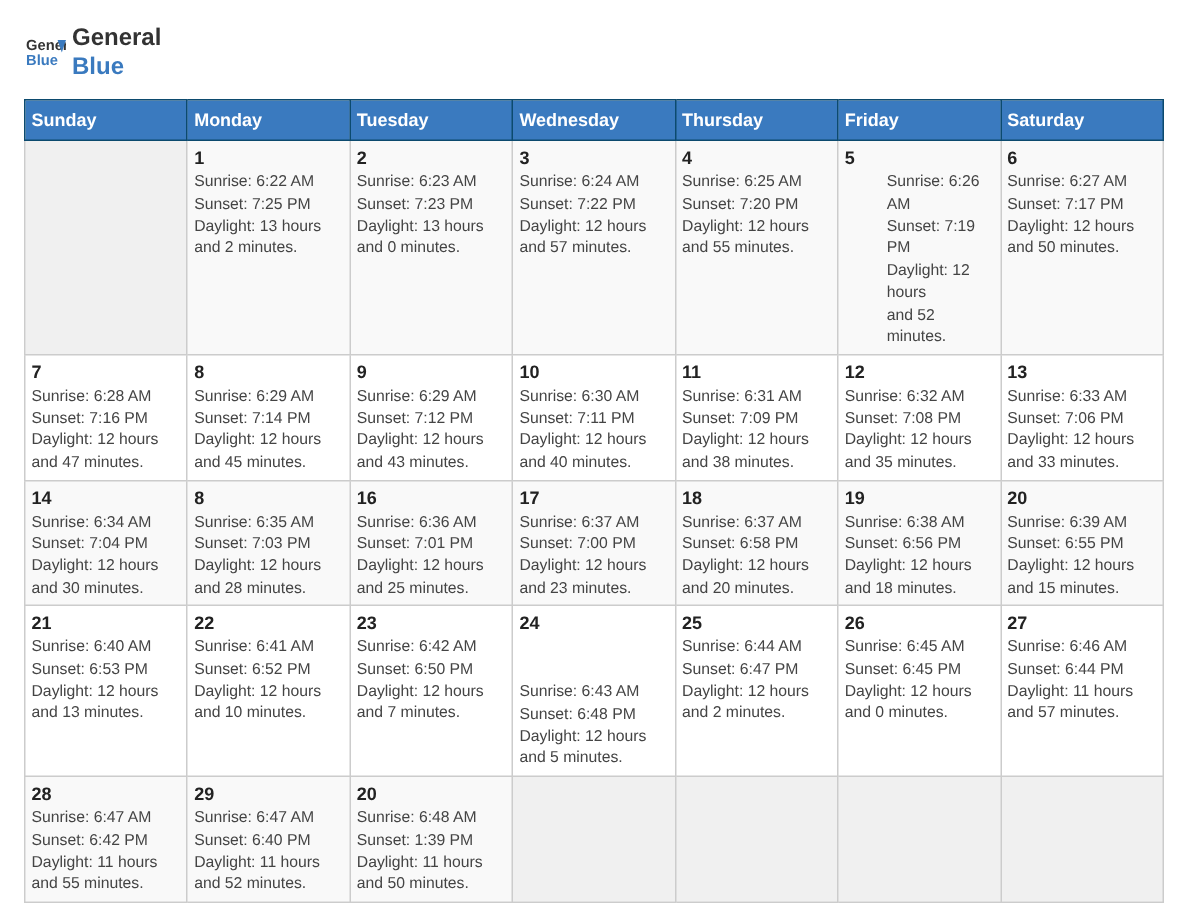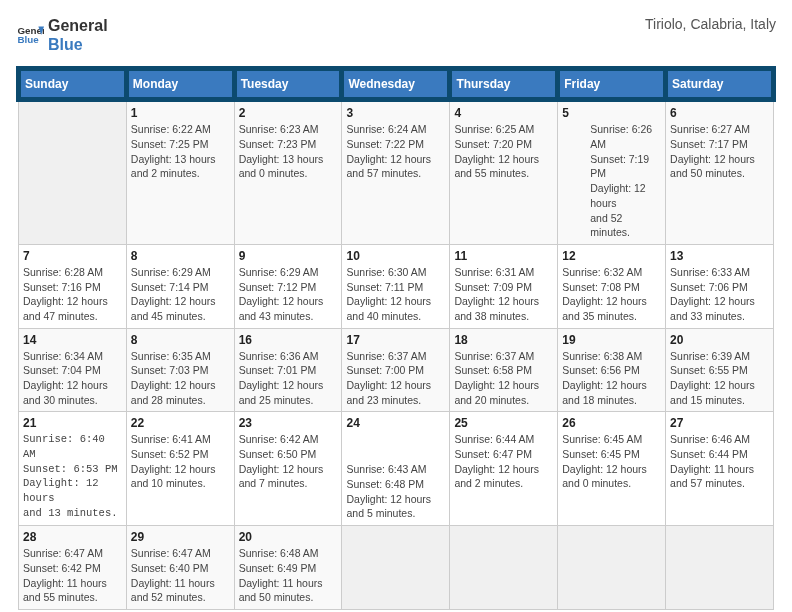--- a/index.html
+++ b/index.html
@@ -41,21 +41,21 @@
       width: 100%;
       border-collapse: collapse;
       font-size: 11px;
     }
     thead tr th {
       background-color: #3a7abf;
       color: #fff;
       padding: 6px 4px;
       text-align: left;
       font-size: 12px;
-      border: 5px solid #0c4a6e;
+      border: 1px solid #0c4a6e;
     }
     tbody tr td {
       border: 1px solid #ccc;
       vertical-align: top;
       padding: 4px 4px;
       width: 108px;
       min-height: 80px;
       background: #fff;
     }
     tbody tr:nth-child(odd) td {
@@ -88,21 +88,20 @@
       <text x="2" y="18" font-size="14" font-weight="bold" fill="#333">General</text>
       <text x="2" y="32" font-size="14" font-weight="bold" fill="#3a7abf">Blue</text>
       <polygon points="32,8 40,8 36,20" fill="#3a7abf"></polygon>
     </svg>
     <div style="display:flex;flex-direction:column;line-height:1.2;">
       <span style="font-size:16px;font-weight:bold;color:#333;">General</span>
       <span style="font-size:16px;font-weight:bold;color:#3a7abf;">Blue</span>
     </div>
   </div>
   <div class="title-block">
-    <div class="location">Tiriolo, Calabria, Italy</div>
   </div>
 </div>
 
 <table>
   <thead>
     <tr id="thead-row">
         <th>Sunday</th>
         <th>Monday</th>
         <th>Tuesday</th>
         <th>Wednesday</th>
@@ -255,21 +254,21 @@
           <div class="day-num">20</div>
           <div class="day-info" style="white-space: pre-line;">Sunrise: 6:39 AM
 Sunset: 6:55 PM
 Daylight: 12 hours
 and 15 minutes.</div>
         </td>
       </tr>
       <tr>
         <td>
           <div class="day-num">21</div>
-          <div class="day-info" style="white-space: pre-line; font-family: Liberation Mono, monospace;">Sunrise: 6:40 AM
+          <div class="day-info" style="white-space: pre-line;">Sunrise: 6:40 AM
 Sunset: 6:53 PM
 Daylight: 12 hours
 and 13 minutes.</div>
         </td>
         <td>
           <div class="day-num">22</div>
           <div class="day-info" style="white-space: pre-line;">Sunrise: 6:41 AM
 Sunset: 6:52 PM
 Daylight: 12 hours
 and 10 minutes.</div>
@@ -321,21 +320,21 @@
         <td>
           <div class="day-num">29</div>
           <div class="day-info" style="white-space: pre-line;">Sunrise: 6:47 AM
 Sunset: 6:40 PM
 Daylight: 11 hours
 and 52 minutes.</div>
         </td>
         <td>
           <div class="day-num">20</div>
           <div class="day-info" style="white-space: pre-line;">Sunrise: 6:48 AM
-Sunset: 6:49 PM
+Sunset: 1:39 PM
 Daylight: 11 hours
 and 50 minutes.</div>
         </td>
         <td class="empty-cell"></td>
         <td class="empty-cell"></td>
         <td class="empty-cell"></td>
         <td class="empty-cell"></td>
       </tr>
     </tbody>
 </table>

